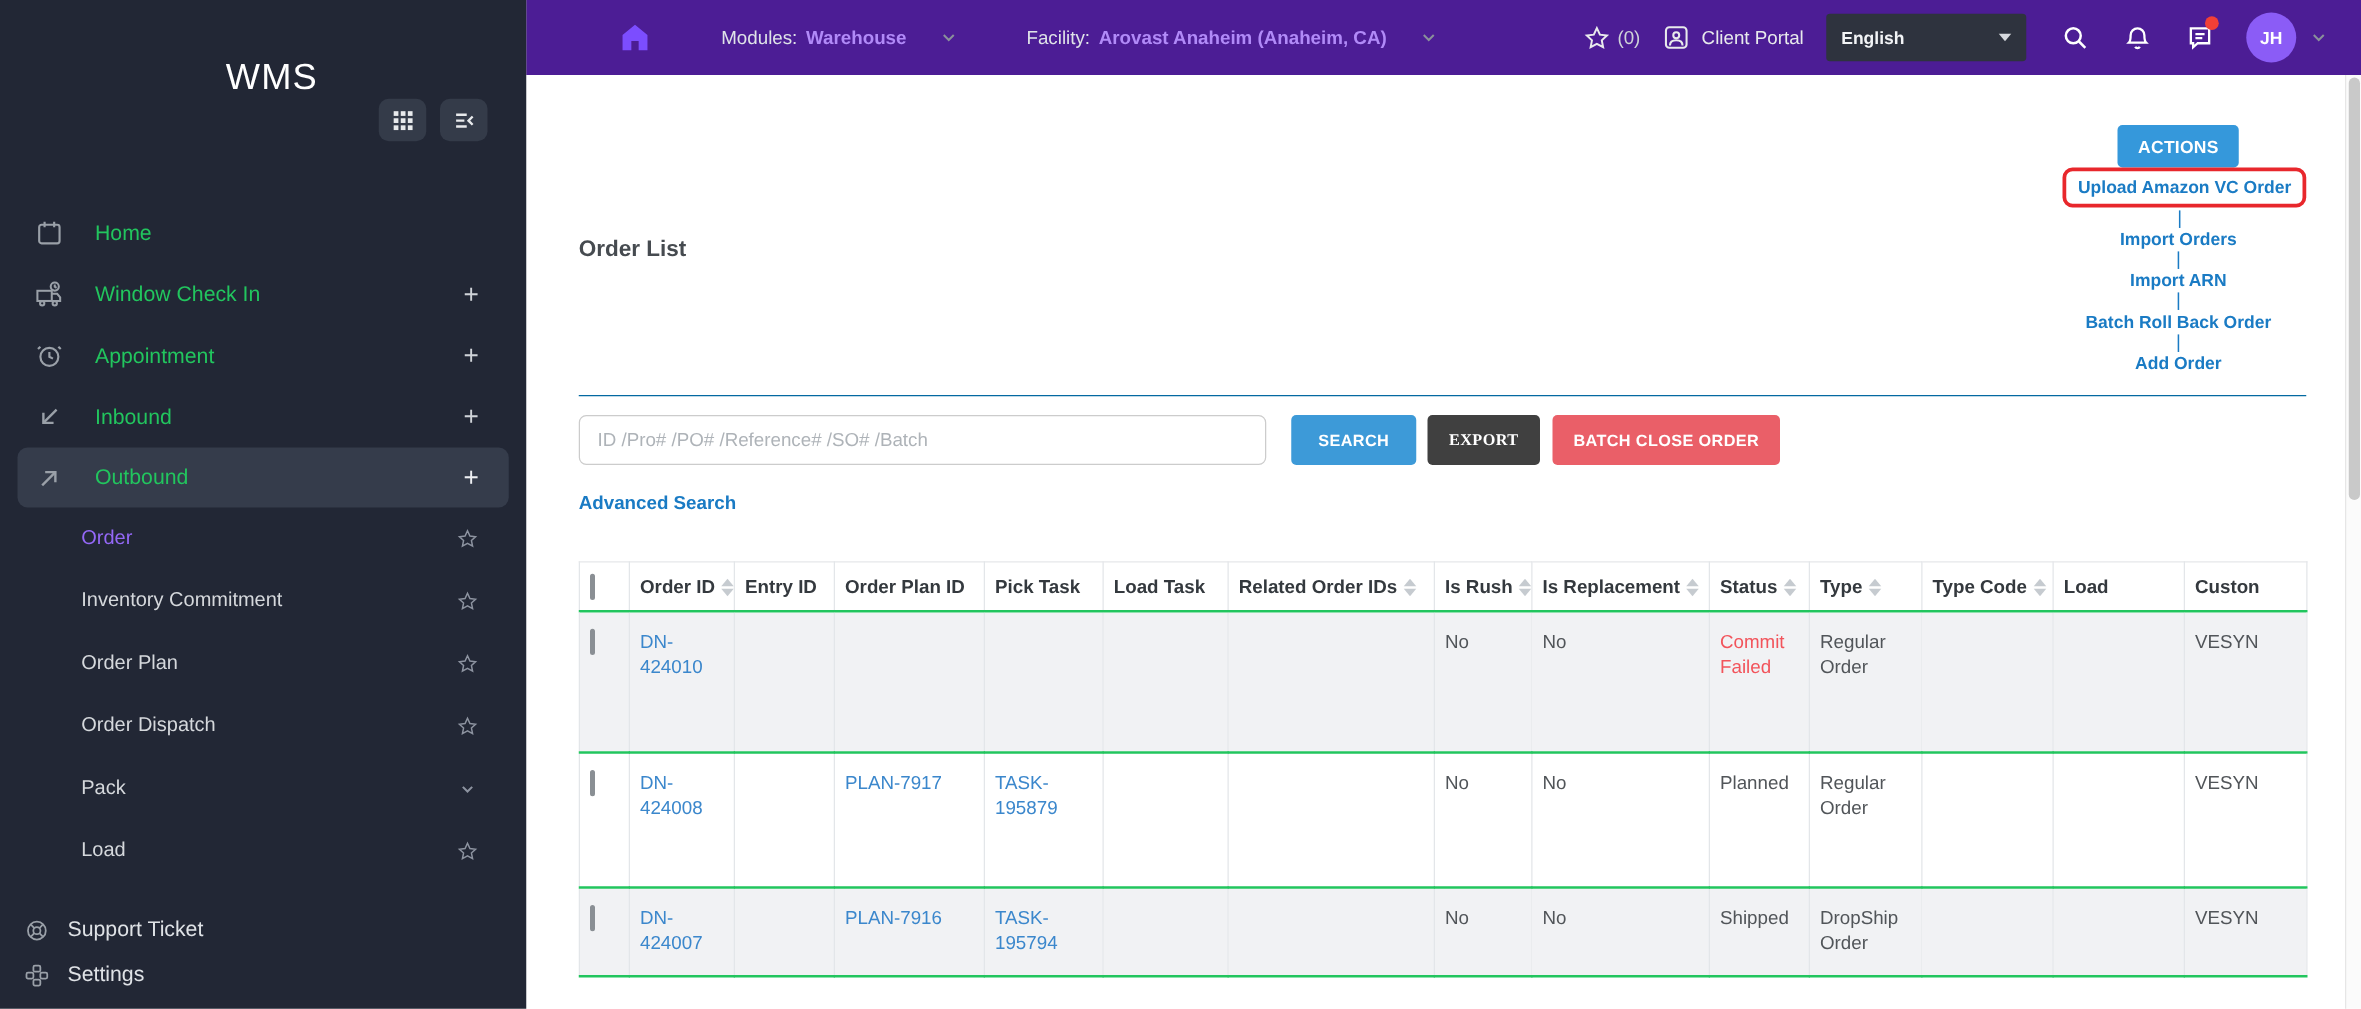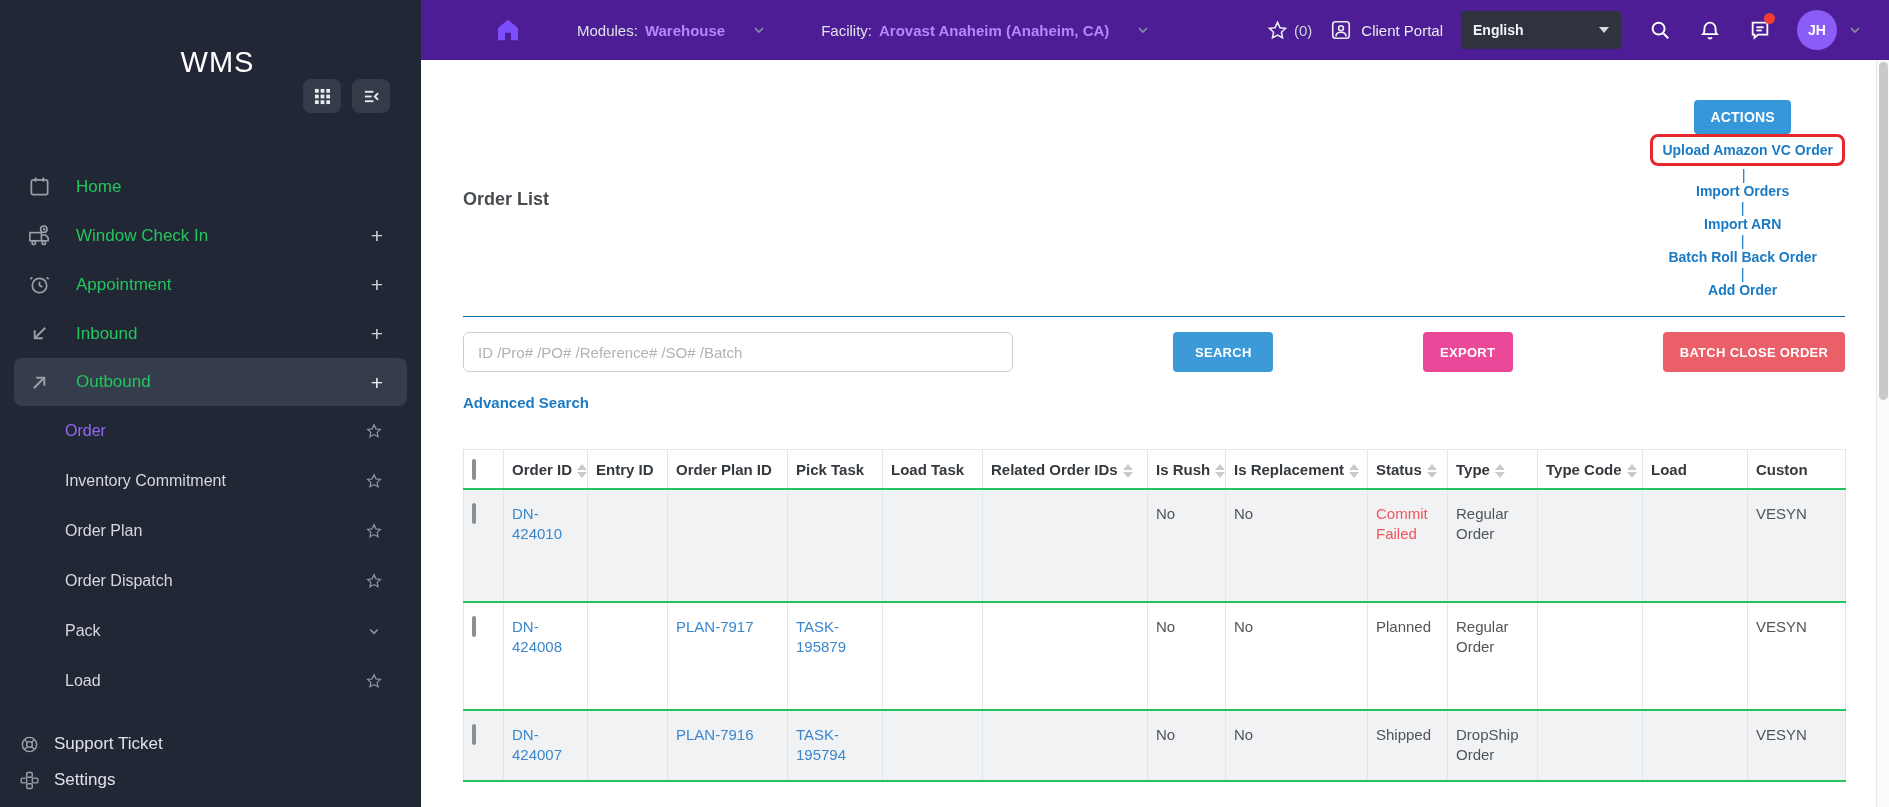--- a/index.html
+++ b/index.html
@@ -71,28 +71,28 @@
   .page-title { font-size:18px; font-weight:bold; color:#464b50; }
   .head-actions { margin-left:auto; display:flex; align-items:center;flex-direction:column; }
   .btn-actions { background:#3598db; color:#fff; border:none; border-radius:4px;
     font-size:14px; font-weight:bold; padding:9px 16px; cursor:pointer;
     font-family:inherit; letter-spacing:.2px; }
   .anno-box { border:3px solid #e8272c; border-radius:8px; padding:4px 9px; margin-left:10px; }
   .hlink { color:#1a7bc4; font-size:14px; font-weight:bold; text-decoration:none; cursor:pointer; white-space:nowrap; }
   .lsep { color:#1a7bc4; font-size:15px; margin:0 8px; font-weight:400; }
   .lsep.first { margin-left:10px; }
 
-  .search-row { display:flex; align-items:center; margin-top:15px;justify-content:space-between; }
+  .search-row { display:flex; align-items:center; margin-top:15px; }
   .search-input { width:550px; height:40px; border:1px solid #ccc; border-radius:6px;
     padding:0 14px; font-size:15px; font-family:inherit; color:#333; outline:none; }
   .search-input::placeholder { color:#aeb3b8; }
   .btn { height:40px; border:none; border-radius:4px; color:#fff; font-weight:bold;
     font-size:13px; font-family:inherit; cursor:pointer; letter-spacing:.3px; }
   .btn-search { background:#3d9ad8; width:100px; margin-left:20px; }
-  .btn-export { background:#ec4899; width:90px; margin-left:9px; }
+  .btn-export { background:#404040; width:90px; margin-left:9px;font-family:Liberation Serif, serif; }
   .btn-batch { background:#ea5f68; width:182px; margin-left:10px; }
   .adv-link { display:inline-block; margin-top:22px; color:#1a7bc4; font-size:15px;
     font-weight:bold; cursor:pointer; }
 
   
   .tbl-wrap { margin-top:37px; width:1382px; }
   table { border-collapse:collapse; table-layout:fixed; width:1382px; }
   th, td { border-right:1px solid #e3e6e9; text-align:left; vertical-align:top;
     overflow:hidden; }
   th { border-top:1px solid #e6e8ea; border-bottom:1px solid #d9dde1;

